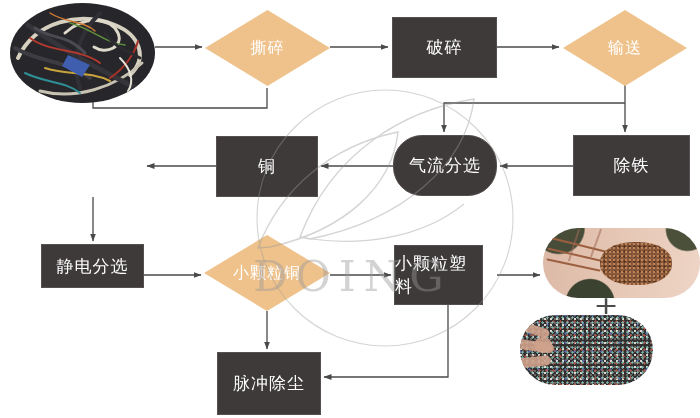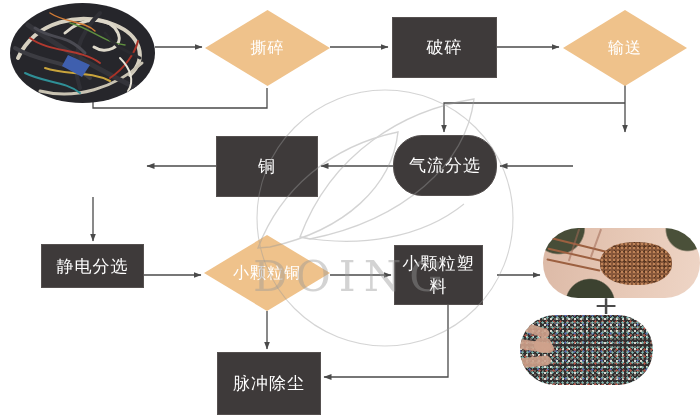--- a/index.html
+++ b/index.html
@@ -4,21 +4,21 @@
 <style>
   html,body{margin:0;padding:0;background:#fff;}
   .canvas{
     position:relative;width:700px;height:418px;background:#ffffff;overflow:hidden;
     font-family:"DejaVu Sans","Liberation Sans",sans-serif;
   }
   .layer{position:absolute;left:0;top:0;}
   
   .node{
     position:absolute;display:flex;align-items:center;justify-content:center;
-    color:#ffffff;text-align:center;z-index:2;letter-spacing:1px;
+    color:#ffffff;text-align:left;z-index:2;letter-spacing:1px;
   }
   .box{background:#3e3a3a;border:1px solid #55504f;box-sizing:border-box;font-size:17px;}
   .diamond{
     background:#efc28b;font-size:16px;
     clip-path:polygon(50% 0,100% 50%,50% 100%,0 50%);
   }
   
   .photo{position:absolute;overflow:hidden;z-index:2;}
   .photo.ellipse{border-radius:50%;}
   .photo.stadium{border-radius:36px;}
@@ -115,20 +115,21 @@
         <path d="M25 25 C45 38 55 30 75 50" stroke="#4a4a52" stroke-width="3"></path>
         <path d="M95 30 C105 45 118 48 130 55" stroke="#2b2b30" stroke-width="3"></path>
       </g>
       <path d="M58 52 L80 62 L72 74 L52 63 Z" fill="#3f5fae"></path>
     </svg>
   </div>
 
   <div class="node diamond" style="left:205px;top:10px;width:125px;height:76px;">撕碎</div>
   <div class="node box" style="left:392px;top:17px;width:105px;height:61px;">破碎</div>
   <div class="node diamond" style="left:563px;top:10px;width:124px;height:76px;">输送</div>
+  <div class="node box" style="left:573px;top:135px;width:117px;height:61px;">除铁</div>
   <div class="node box" style="left:393px;top:135px;width:104px;height:61px;border-radius:29px;">气流分选</div>
   <div class="node box" style="left:216px;top:136px;width:102px;height:61px;">铜</div>
   <div class="node box" style="left:41px;top:244px;width:103px;height:44px;">静电分选</div>
   <div class="node diamond" style="left:204px;top:235px;width:126px;height:76px;">小颗粒铜</div>
   <div class="node box" style="left:394px;top:245px;width:89px;height:60px;">小颗粒塑料</div>
   <div class="node box" style="left:217px;top:352px;width:104px;height:63px;">脉冲除尘</div>
 
   <div class="photo stadium" id="photo-copper">
     <div class="strand" style="left:6px;top:16px;width:60px;transform:rotate(14deg);"></div>
     <div class="strand" style="left:4px;top:26px;width:58px;transform:rotate(13deg);"></div>

